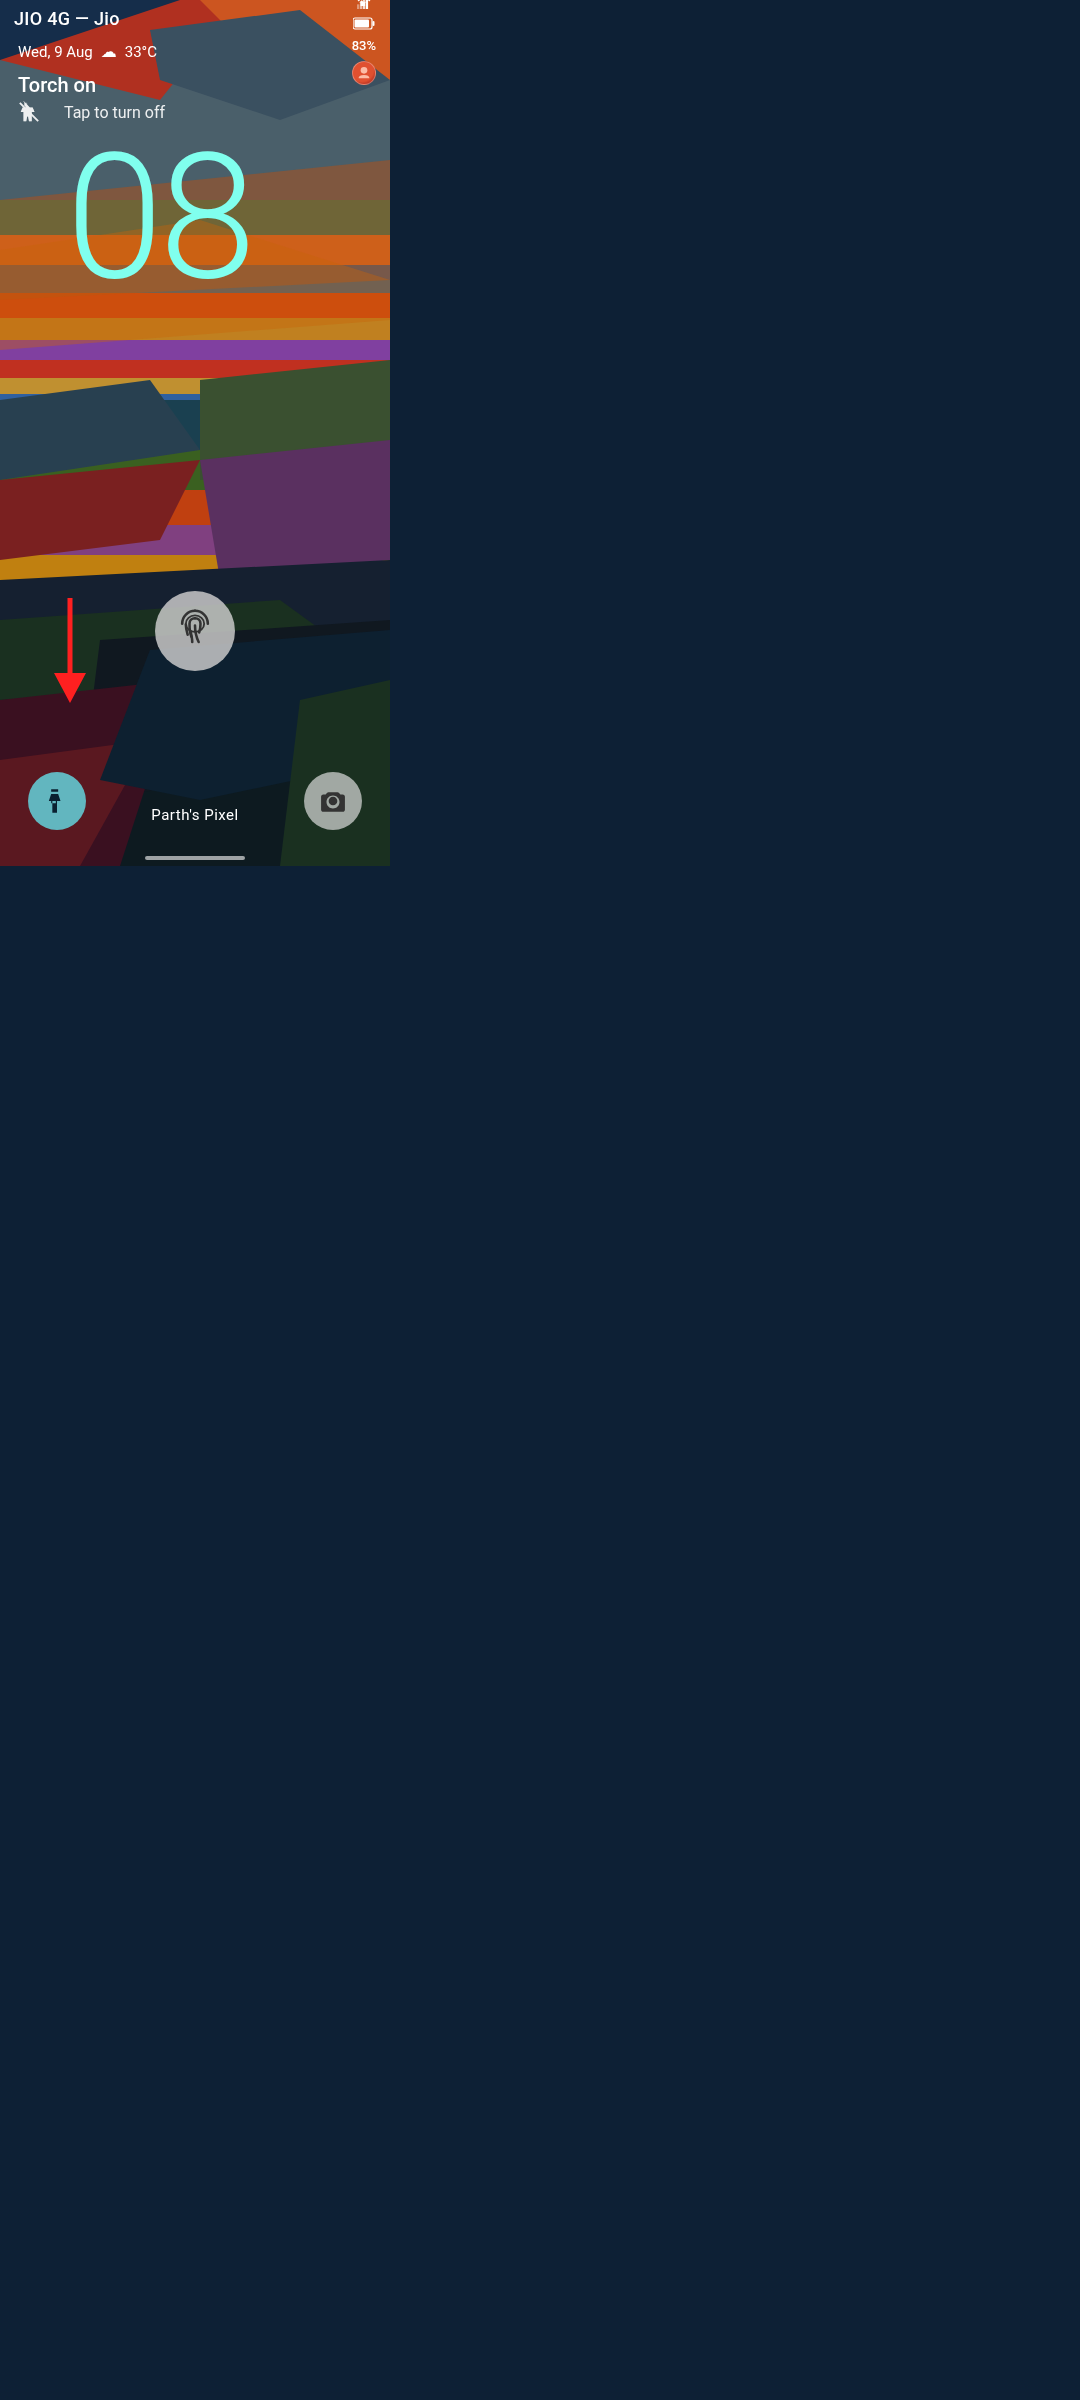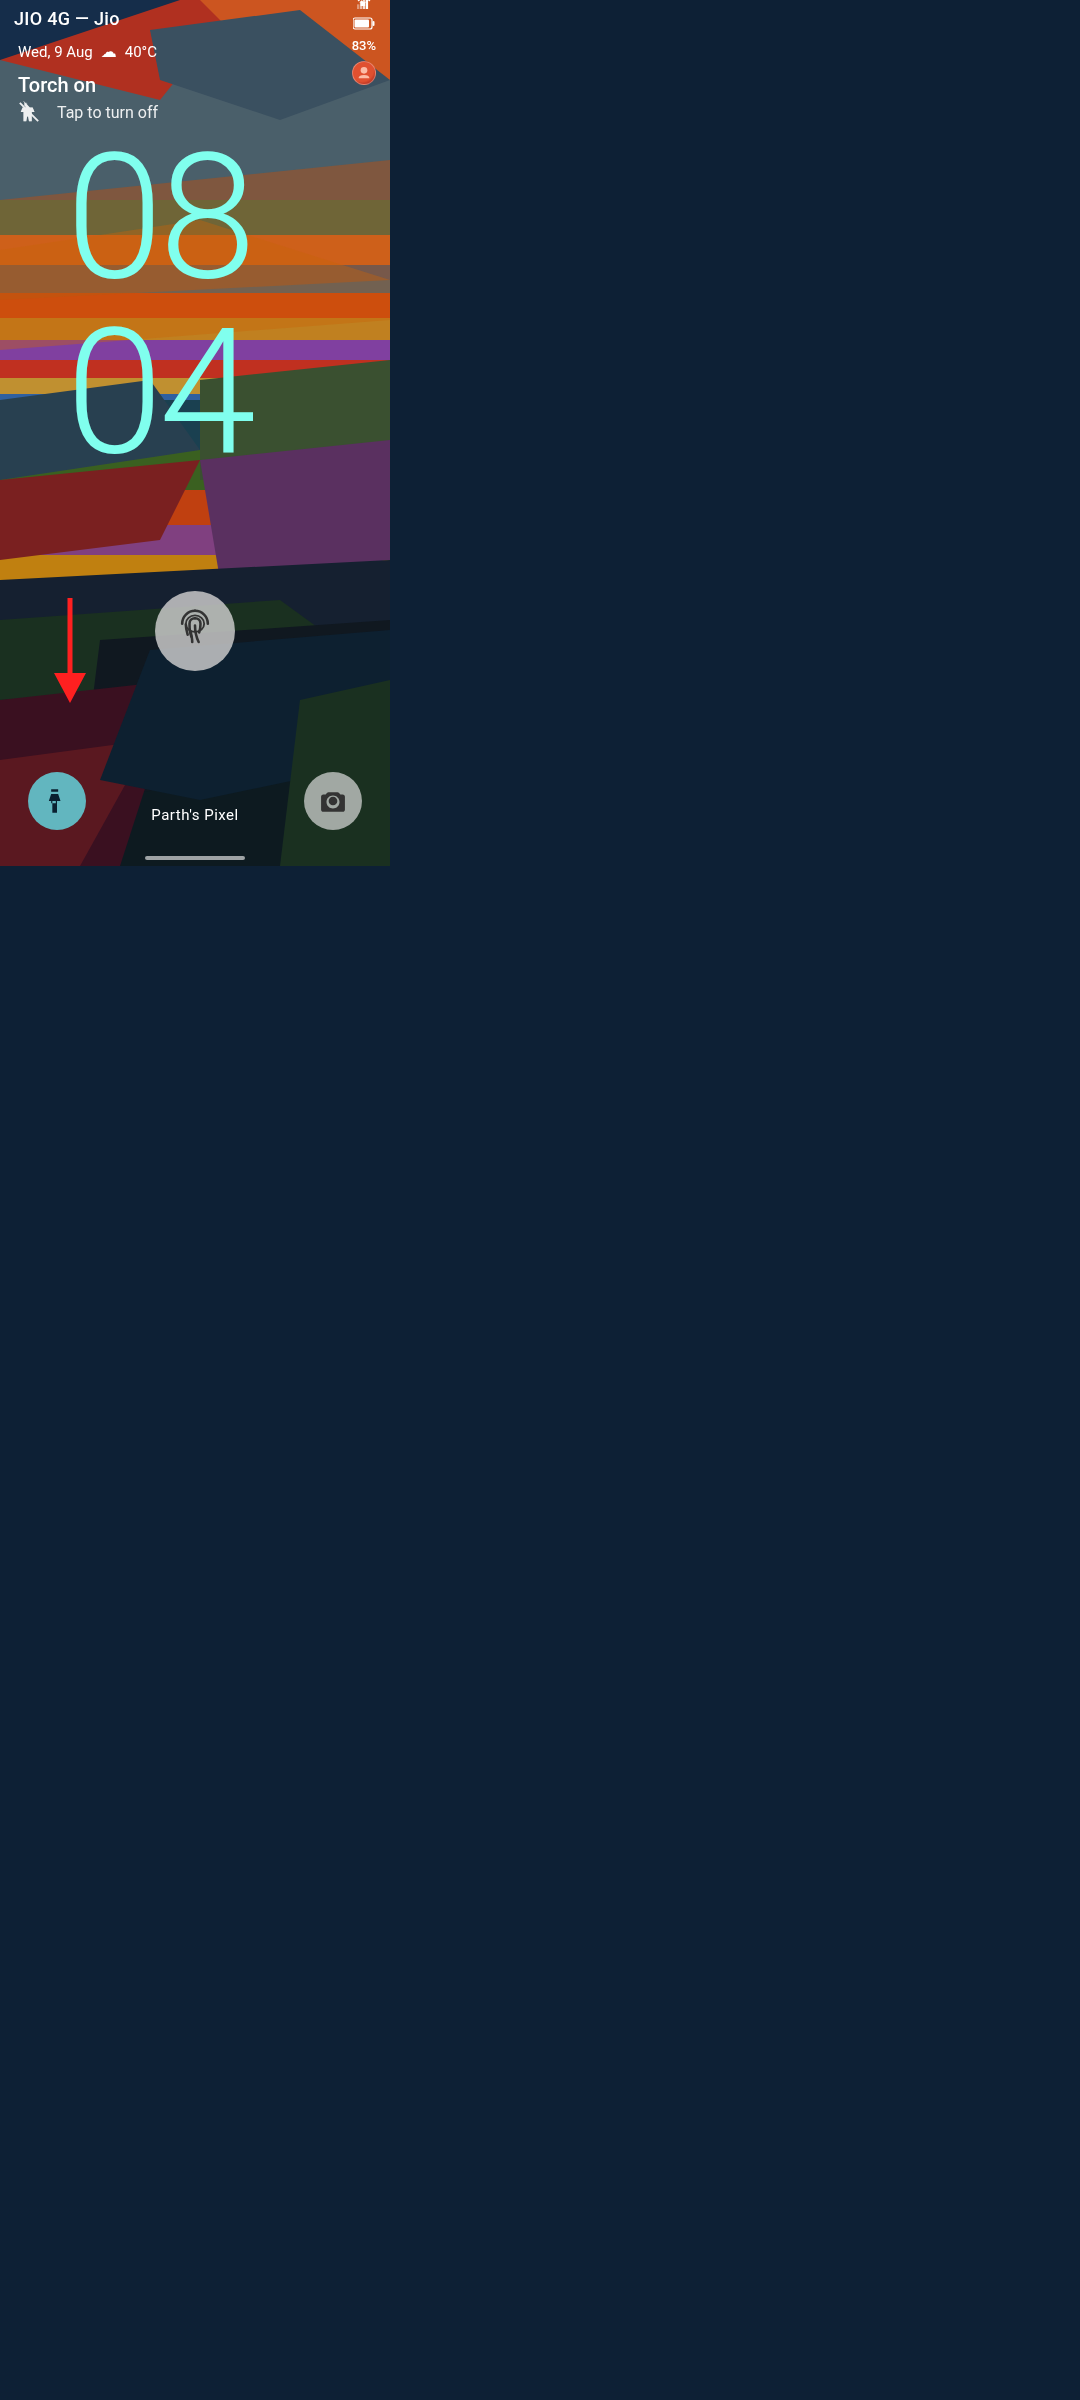--- a/index.html
+++ b/index.html
@@ -87,21 +87,21 @@
 
     .torch-title {
       font-size: 20px;
       font-weight: 500;
       margin-bottom: 4px;
     }
 
     .torch-subtitle {
       display: flex;
       align-items: center;
-      gap: 17px;
+      gap: 24px;
       font-size: 16px;
       font-weight: 400;
       opacity: 0.9;
     }
 
     
     .clock-display {
       position: absolute;
       top: 130px;
       left: 0; right: 0;
@@ -287,39 +287,38 @@
         <path d="M12 15c-5 0-8 2-8 4v1h16v-1c0-2-3-4-8-4z"></path>
       </svg>
     </div>
   </div>
 </div>
 
 <div class="notification-area">
   <div class="date-weather">
     <span>Wed, 9 Aug</span>
     <span class="cloud-icon">☁</span>
-    <span>40°C</span>
+    <span>33°C</span>
   </div>
   <div class="torch-notification">
     <div class="torch-title">Torch on</div>
     <div class="torch-subtitle">
 
       <svg width="22" height="22" viewBox="0 0 24 24" fill="white">
         <path d="M7 2v2.78L9.22 7H5L3 12h3v10h3l1-5h1l1 5h3V12h3l-2-5h-4.22L10 4.78V2H7z" opacity="0.5"></path>
         <line x1="2" y1="2" x2="22" y2="22" stroke="white" stroke-width="2"></line>
         <path d="M7 2v2.78L9 7H5L3 12h3v10h3l1-5h1l1 5h3V12h3l-2-5h-3l-7.9-8.1"></path>
       </svg>
       <span>Tap to turn off</span>
     </div>
   </div>
 </div>
 
 <div class="clock-display">
   <span class="clock-hours">08</span>
-  <span class="clock-minutes">04</span>
 </div>
 
 <div class="fingerprint-btn">
   <svg width="44" height="44" viewBox="0 0 24 24" fill="none" stroke="#333" stroke-width="1.4" stroke-linecap="round">
     <path d="M12 1C8.1 1 5 4.1 5 8"></path>
     <path d="M19 8c0-3.9-3.1-7-7-7"></path>
     <path d="M12 5c-1.7 0-3 1.3-3 3 0 4.5 1 7 1 7"></path>
     <path d="M12 5c1.7 0 3 1.3 3 3 0 2-.3 3.5-.7 4.8"></path>
     <path d="M12 9c0 4 .8 6.5 2 9"></path>
     <path d="M7 8.5C7 10.5 7.4 12 8 14"></path>

